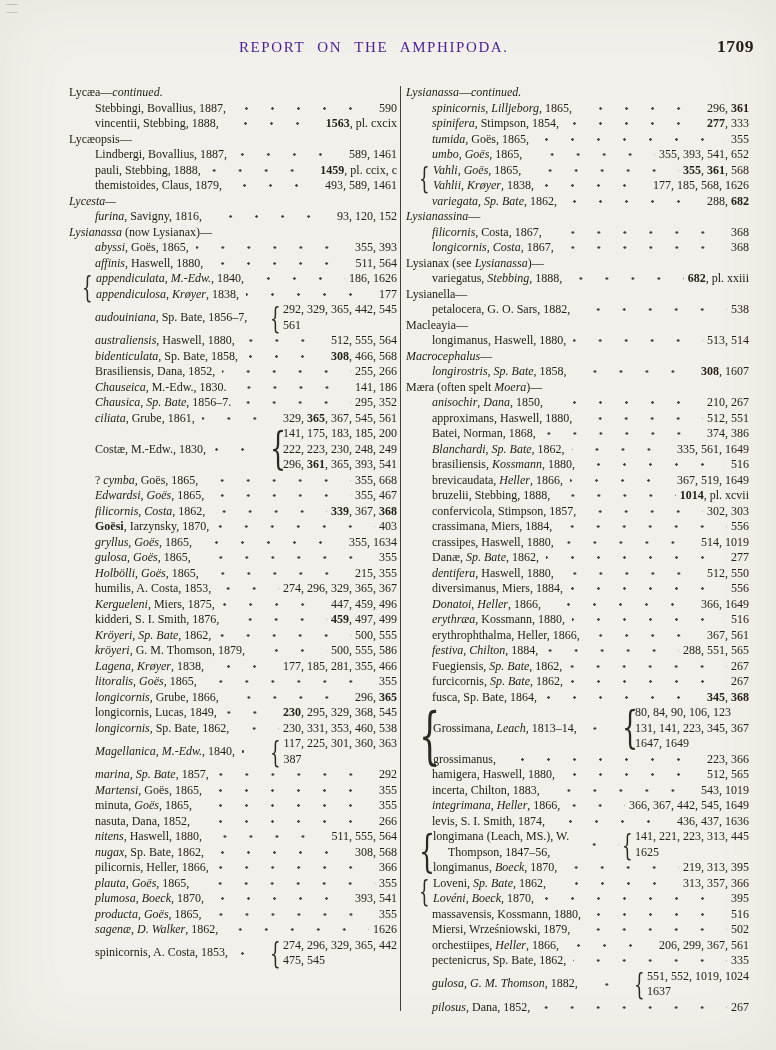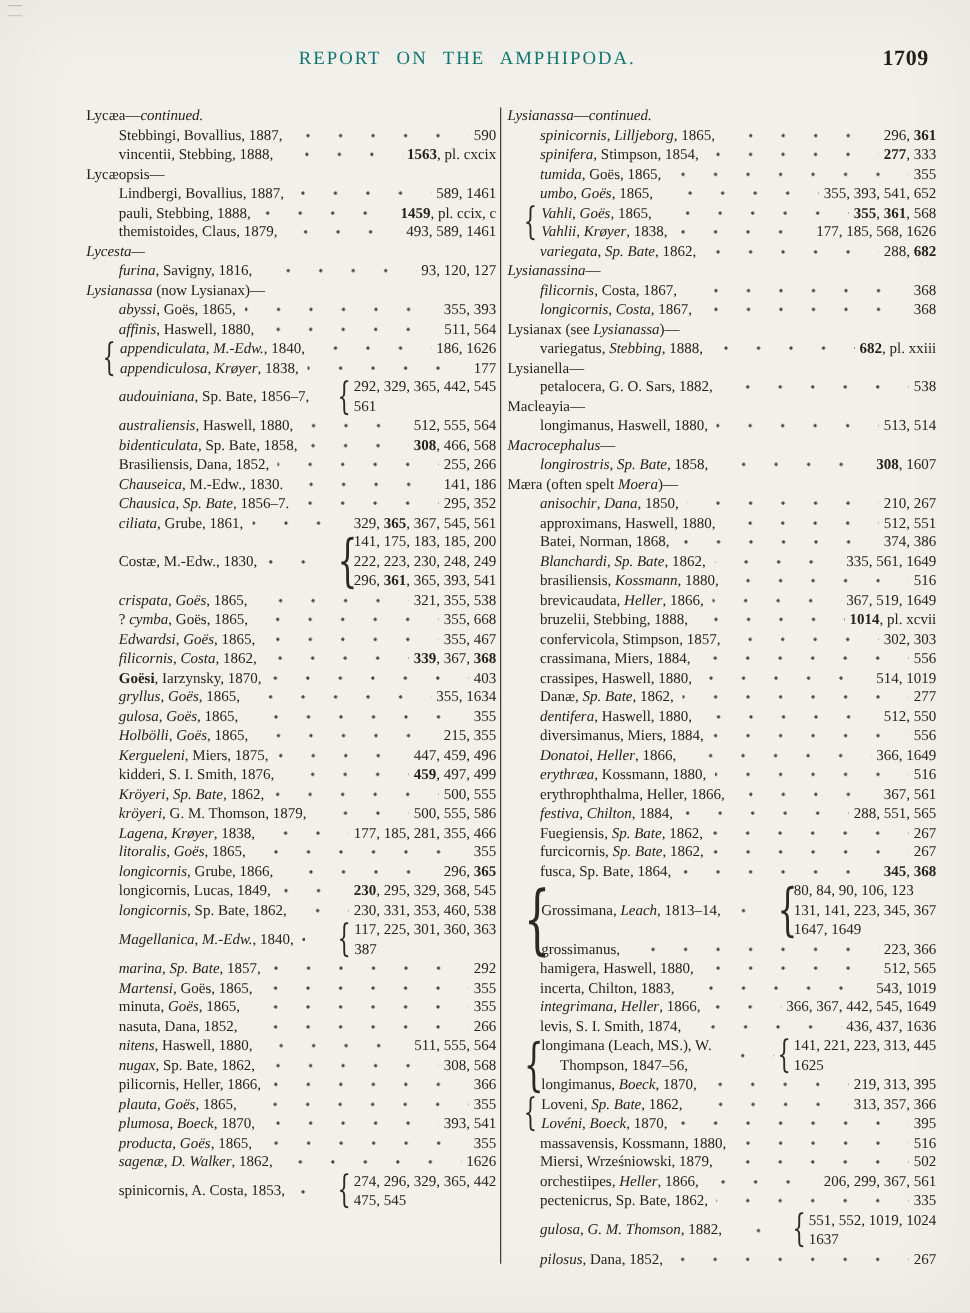--- a/index.html
+++ b/index.html
@@ -2,22 +2,22 @@
 <html><head>
 <meta charset="utf-8">
 <style>
   html,body{margin:0;padding:0;background:#dedcd6;}
   .page{position:relative;width:776px;height:1050px;margin:0 auto;background:#f2f0ea;
         color:#272219;font-family:"Liberation Serif","DejaVu Serif",serif;overflow:hidden;
         box-shadow:inset 0 0 70px rgba(90,80,60,.07);}
   .artifact{position:absolute;top:4px;left:6px;width:12px;height:7px;
             border-top:1.5px solid #b9b5ac;border-bottom:1.5px solid #c4c0b7;opacity:.8;}
   .header{position:absolute;top:39px;left:0;width:100%;height:22px;}
-  .title{position:absolute;left:239px;top:0;font-size:15px;letter-spacing:1.6px;word-spacing:7px;color:#0f766e;}
-  .pageno{position:absolute;right:33px;top:-3px;font-size:17.5px;font-weight:bold;letter-spacing:.5px;color:#241f16;}
+  .title{position:absolute;left:239px;top:0;font-size:15px;letter-spacing:1.6px;word-spacing:7px;color:#4c1d95;}
+  .pageno{position:absolute;right:22px;top:-3px;font-size:17.5px;font-weight:bold;letter-spacing:.5px;color:#241f16;}
   .cols{position:absolute;top:85px;left:69px;width:680px;display:flex;align-items:flex-start;}
   .col{min-width:0;}
   .col.left{flex:0 0 328px;}
   .divider{width:1px;align-self:stretch;background:#463f33;margin:1px 5px 4px 3px;}
   .col.right{flex:1 1 auto;}
   .row{display:flex;align-items:center;font-size:12px;line-height:15.5px;white-space:nowrap;}
   .row .name{flex:0 1 auto;min-width:0;}
   .item > .name{padding-left:26px;}
   .gbody .item > .name{padding-left:2px;}
   .name .wrap2{padding-left:15px;}
@@ -101,21 +101,21 @@
           </div>
         </div>
         <div class="row hdr">
           <div class="name"><span class="it">Lycesta—</span></div>
         </div>
         <div class="row item">
           <div class="name"><span class="it">furina</span><span>, Savigny, 1816,</span></div>
           <div class="lead"></div>
           <div class="pages">
             <div class="plines">
-              <div class="pline"><span>93, 120, 127</span></div>
+              <div class="pline"><span>93, 120, 152</span></div>
             </div>
           </div>
         </div>
         <div class="row hdr">
           <div class="name"><span class="it">Lysianassa</span><span> (now Lysianax)—</span></div>
         </div>
         <div class="row item">
           <div class="name"><span class="it">abyssi</span><span>, Goës, 1865,</span></div>
           <div class="lead"></div>
           <div class="pages">
@@ -227,29 +227,20 @@
           <div class="pages multi">
             <span class="brace" style="font-size: 45.57px;">{</span>
             <div class="plines">
               <div class="pline"><span>141, 175, 183, 185, 200</span></div>
               <div class="pline"><span>222, 223, 230, 248, 249</span></div>
               <div class="pline"><span>296, </span><span class="bd">361</span><span>, 365, 393, 541</span></div>
             </div>
           </div>
         </div>
         <div class="row item">
-          <div class="name"><span class="it">crispata</span><span>, </span><span class="it">Goës</span><span>, 1865,</span></div>
-          <div class="lead"></div>
-          <div class="pages">
-            <div class="plines">
-              <div class="pline"><span>321, 355, 538</span></div>
-            </div>
-          </div>
-        </div>
-        <div class="row item">
           <div class="name"><span>? </span><span class="it">cymba</span><span>, Goës, 1865,</span></div>
           <div class="lead"></div>
           <div class="pages">
             <div class="plines">
               <div class="pline"><span>355, 668</span></div>
             </div>
           </div>
         </div>
         <div class="row item">
           <div class="name"><span class="it">Edwardsi</span><span>, </span><span class="it">Goës</span><span>, 1865,</span></div>
@@ -295,20 +286,29 @@
               <div class="pline"><span>355</span></div>
             </div>
           </div>
         </div>
         <div class="row item">
           <div class="name"><span class="it">Holbölli</span><span>, </span><span class="it">Goës</span><span>, 1865,</span></div>
           <div class="lead"></div>
           <div class="pages">
             <div class="plines">
               <div class="pline"><span>215, 355</span></div>
+            </div>
+          </div>
+        </div>
+        <div class="row item">
+          <div class="name"><span>humilis, A. Costa, 1853,</span></div>
+          <div class="lead"></div>
+          <div class="pages">
+            <div class="plines">
+              <div class="pline"><span>274, 296, 329, 365, 367</span></div>
             </div>
           </div>
         </div>
         <div class="row item">
           <div class="name"><span class="it">Kergueleni</span><span>, Miers, 1875,</span></div>
           <div class="lead"></div>
           <div class="pages">
             <div class="plines">
               <div class="pline"><span>447, 459, 496</span></div>
             </div>

